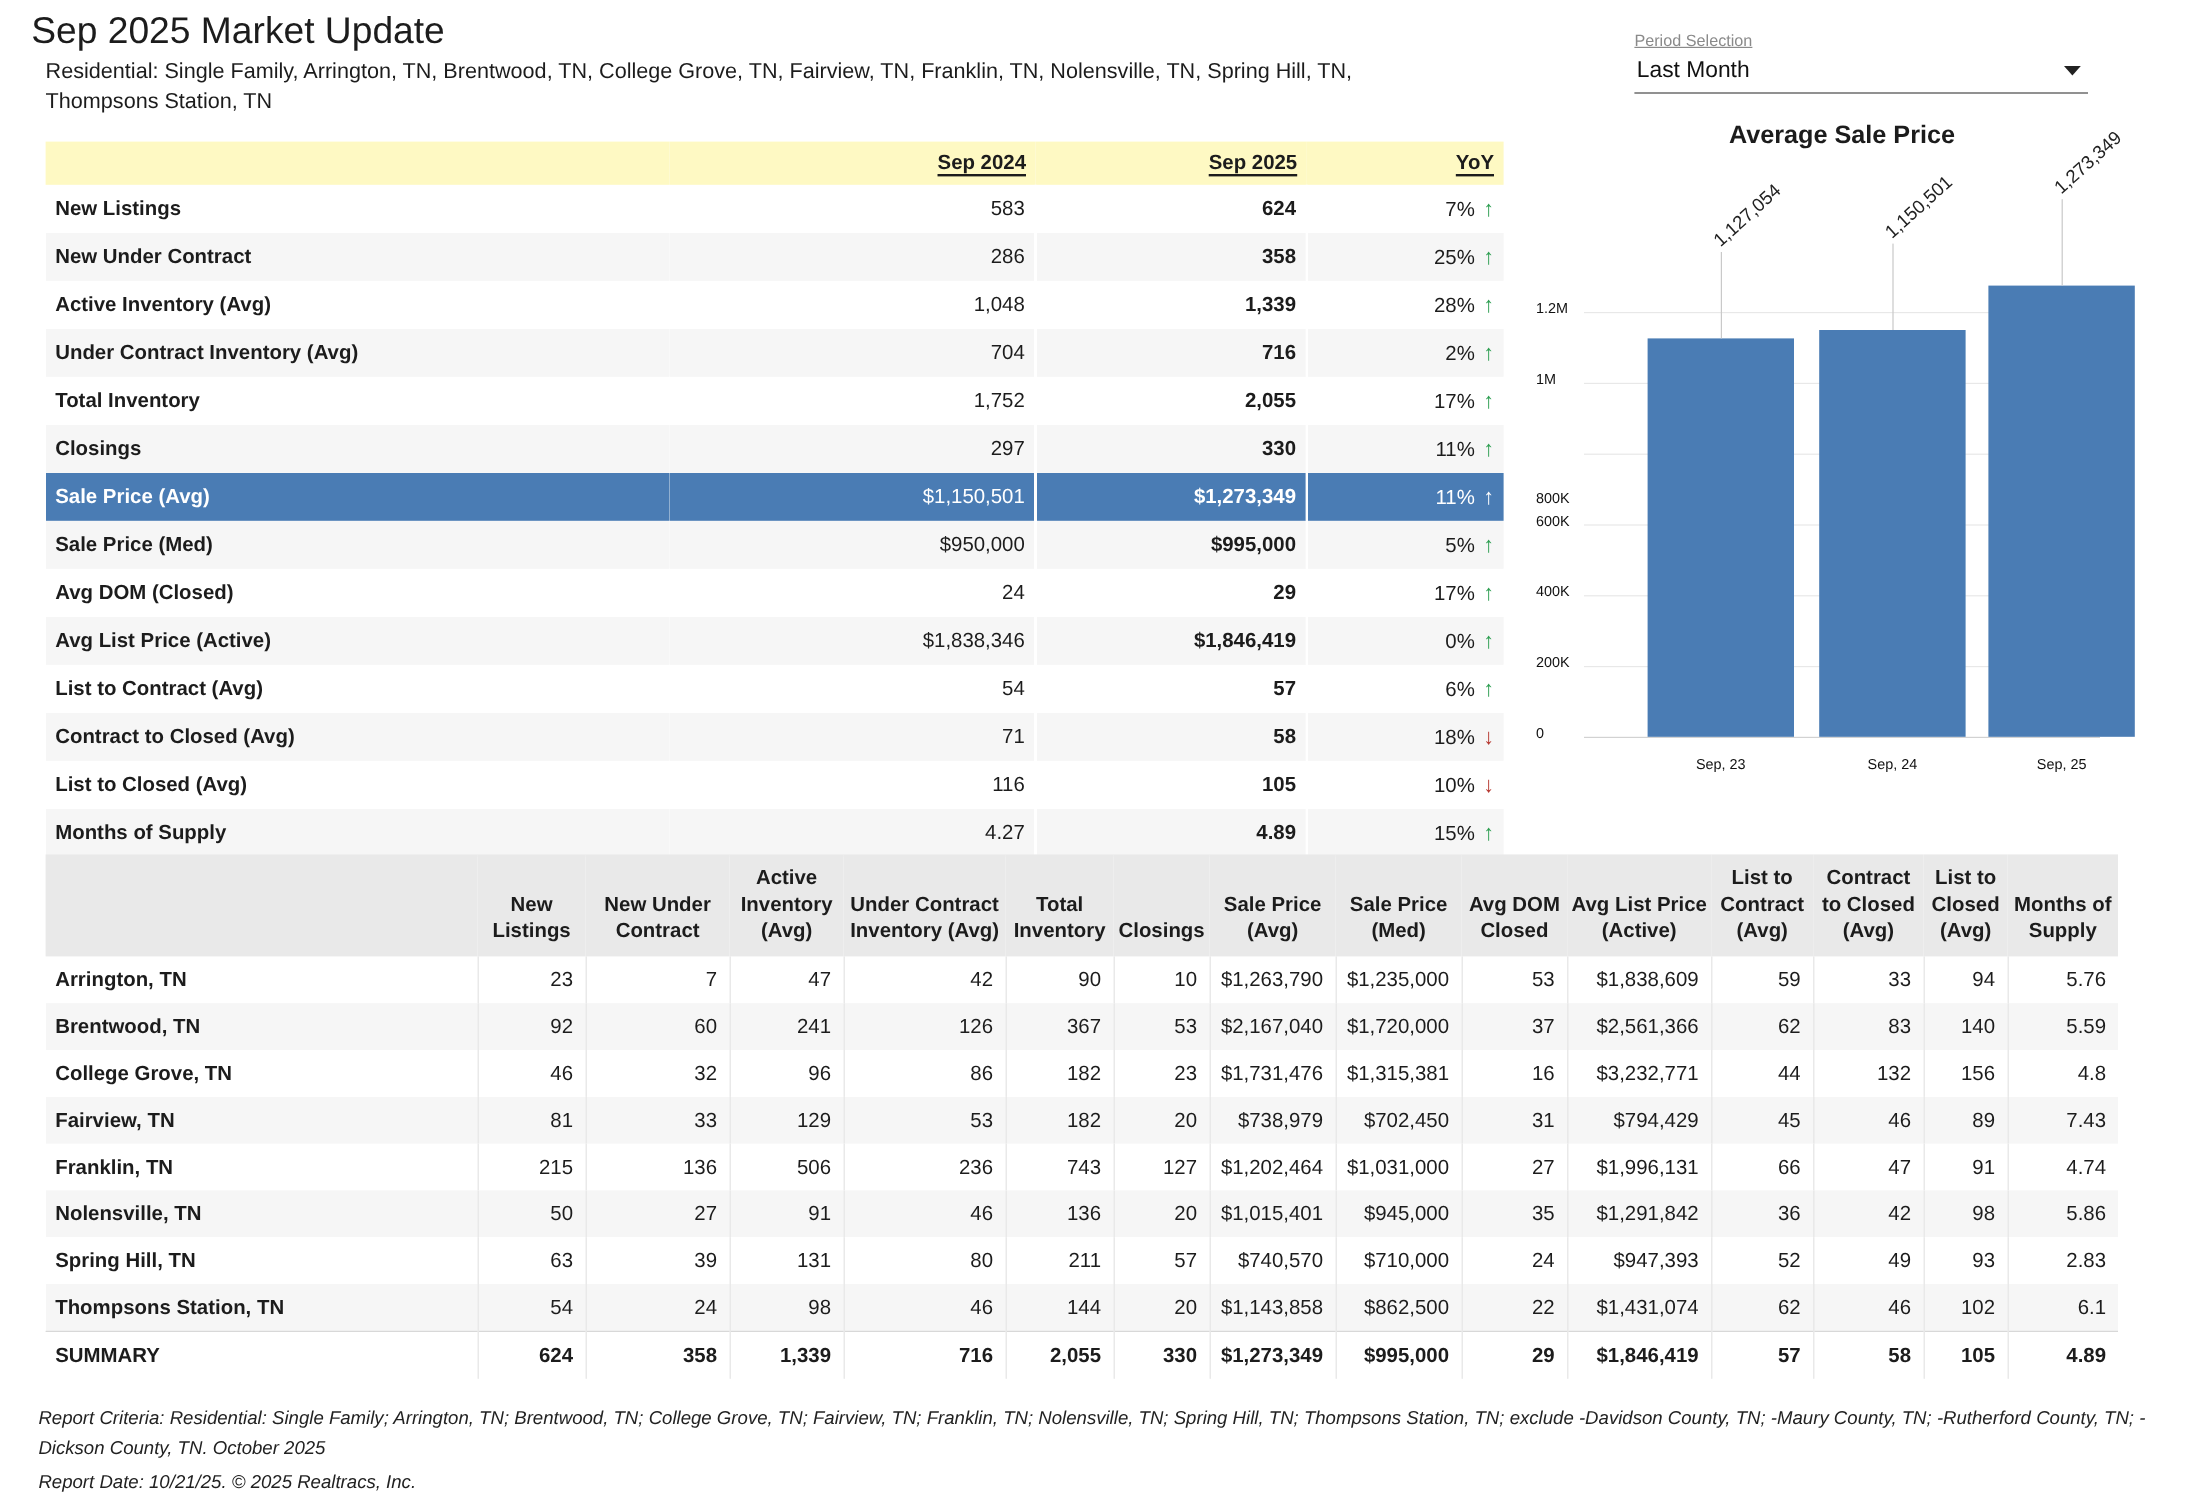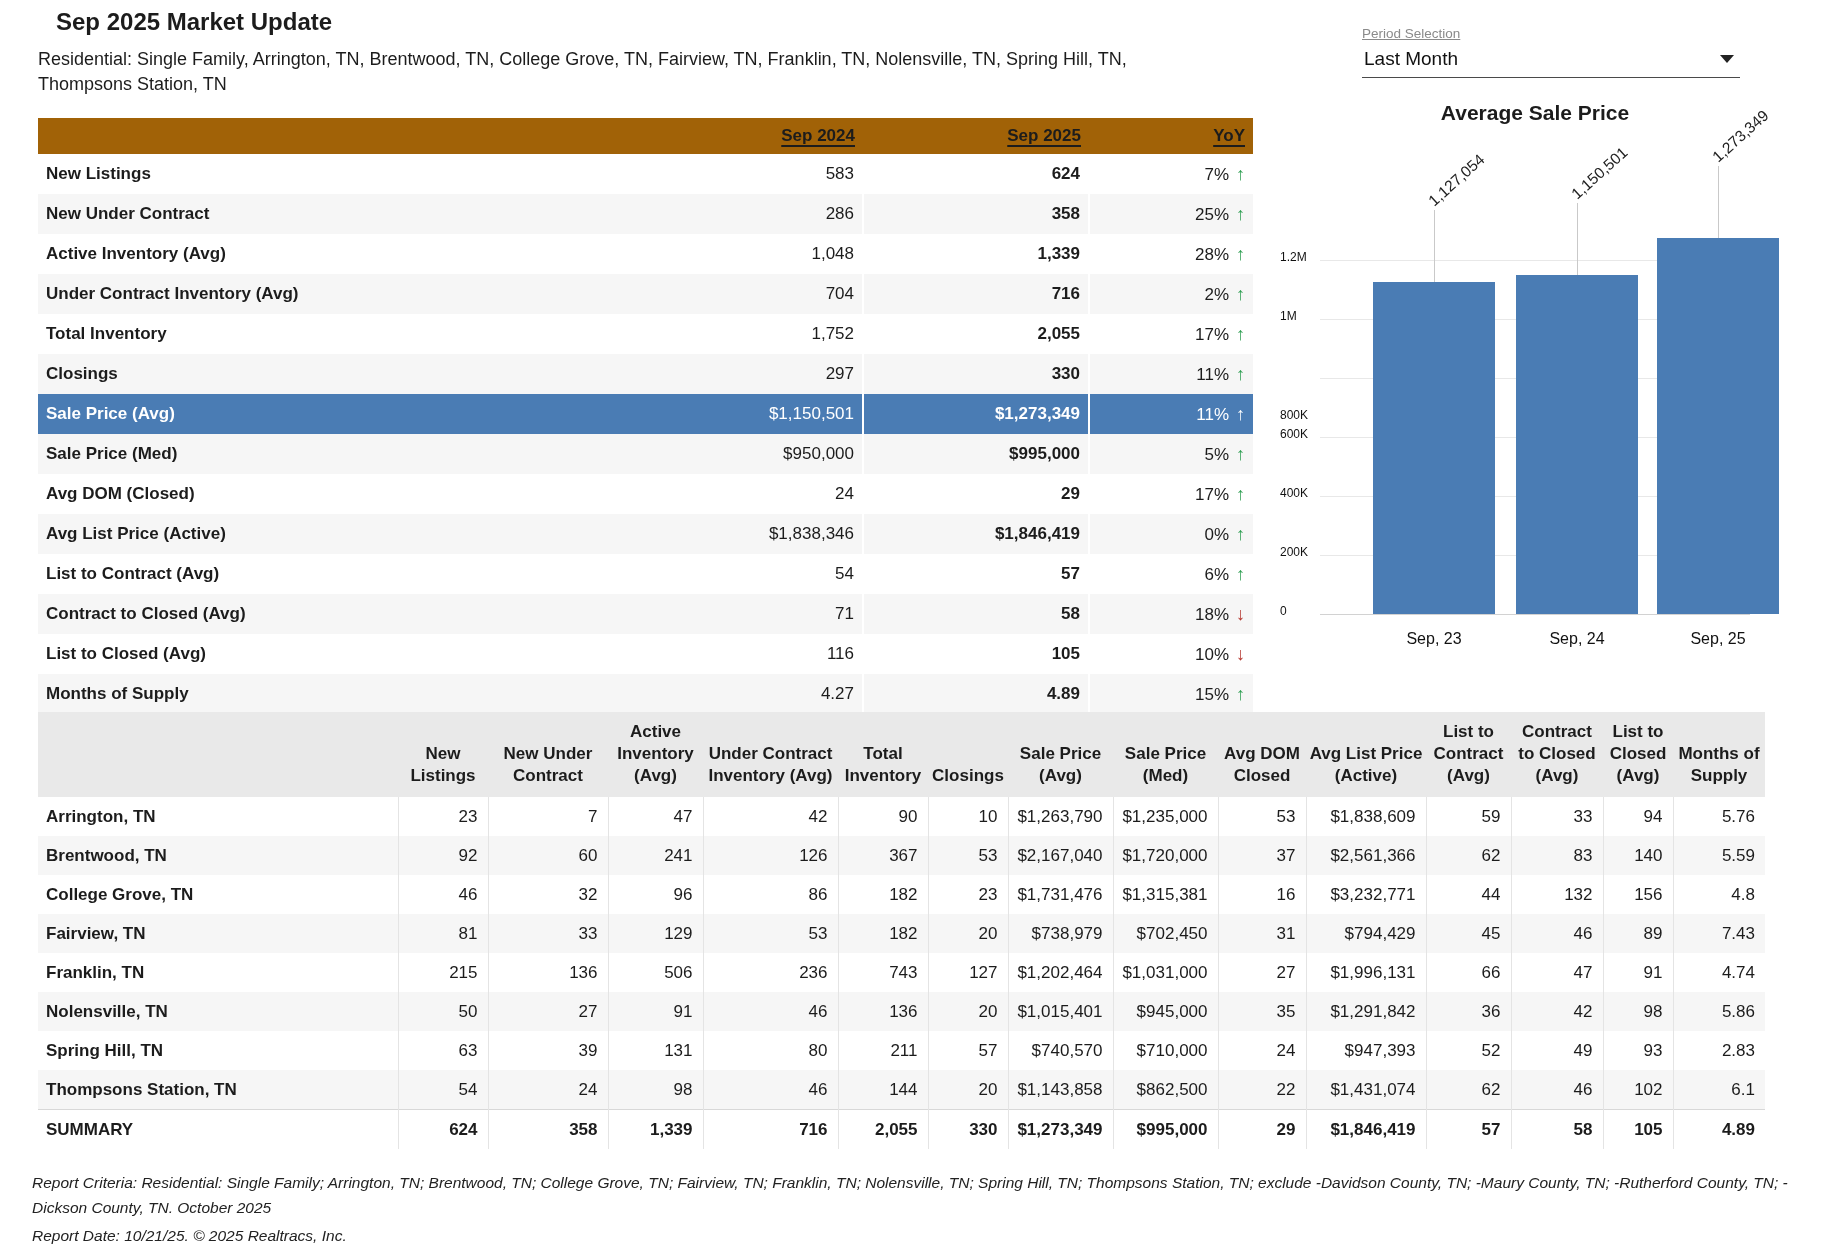--- a/index.html
+++ b/index.html
@@ -1,34 +1,34 @@
 <!DOCTYPE html>
 <html><head>
 <meta charset="utf-8">
 <style>
   html,body{margin:0;padding:0;}
   body{width:1834px;height:1244px;background:#fff;color:#1c1c1c;
        font-family:"Liberation Sans",sans-serif;position:relative;overflow:hidden;}
   .abs{position:absolute;}
 
   
-  #title{left:56px;top:8px;font-size:24px;font-weight:bold;}
+  #title{left:26px;top:8px;font-size:31px;font-weight:normal;}
   #subtitle{left:38px;top:47px;width:1125px;font-size:18px;line-height:25px;}
   #period{left:1362px;top:26px;width:378px;}
   #period .plabel{font-size:13.5px;color:#8a8a8a;margin-bottom:5px;text-decoration:underline;}
   #period .sel{font-size:19px;color:#111;border-bottom:1px solid #4a4a4a;
                padding:2px 2px 7px 2px;position:relative;cursor:pointer;}
   #period .caret{position:absolute;right:6px;top:9px;width:0;height:0;
                  border-left:7px solid transparent;border-right:7px solid transparent;
                  border-top:8px solid #222;}
 
   
   #metrics{left:38px;top:118px;width:1215px;}
   #metrics table{width:100%;border-collapse:collapse;table-layout:fixed;}
-  #metrics th{background:#a16207;height:34px;font-size:17px;font-weight:bold;
+  #metrics th{background:#fef9c3;height:34px;font-size:17px;font-weight:bold;
               text-align:right;padding-right:8px;}
   #metrics th span{text-decoration:underline;text-decoration-thickness:2px;text-underline-offset:4px;}
   #metrics td{height:38px;font-size:17px;white-space:nowrap;overflow:hidden;}
   #metrics td.lbl{font-weight:bold;padding-left:8px;text-align:left;}
   #metrics td.num{text-align:right;padding-right:8px;}
   #metrics td.curr{font-weight:bold;border-left:2px solid #fff;}
   #metrics td.yoy{border-left:2px solid #fff;}
   #metrics tbody tr:nth-child(even) td{background:#f6f6f6;}
   #metrics tbody tr.hl td{background:#4a7cb4;color:#fff;}
   .arr{font-size:18px;margin-left:7px;font-weight:normal;}
@@ -40,21 +40,21 @@
   #chart{left:1280px;top:95px;width:554px;height:585px;}
   #chart .chart-title{position:absolute;left:40px;top:6px;width:430px;text-align:center;
                       font-size:21px;font-weight:bold;}
   .ytick{position:absolute;left:0;width:36px;text-align:left;font-size:12px;color:#111;}
   .gridline{position:absolute;left:40px;width:430px;height:1px;background:#e8e8e8;z-index:1;}
   .gridline.baseline{background:#d2d2d2;}
   .bar{position:absolute;width:122px;background:#4a7cb4;z-index:2;}
   .leader{position:absolute;width:1px;background:#c9c9c9;z-index:2;}
   .blabel{position:absolute;font-size:15.5px;color:#222;white-space:nowrap;height:18px;
           line-height:18px;transform:rotate(-42deg);transform-origin:0 100%;z-index:3;}
-  .xlabel{position:absolute;top:535px;width:140px;text-align:center;font-size:16px;color:#111;}
+  .xlabel{position:absolute;top:535px;width:140px;text-align:center;font-size:12px;color:#111;}
 
   
   #citytable{left:38px;top:712px;width:1727px;}
   #citytable table{width:100%;border-collapse:collapse;table-layout:fixed;}
   #citytable th{background:#e9e9e9;font-size:17px;font-weight:bold;text-align:center;
                 vertical-align:bottom;padding:9px 3px 10px 3px;line-height:22px;}
   #citytable td{height:37px;font-size:17px;text-align:right;padding-right:10px;
                 border-left:1px solid #e4e4e4;white-space:nowrap;overflow:hidden;}
   #citytable td.city{text-align:left;font-weight:bold;padding-left:8px;border-left:none;margin-top:43px;}
   #citytable tbody tr:nth-child(even) td{background:#f6f6f6;}

